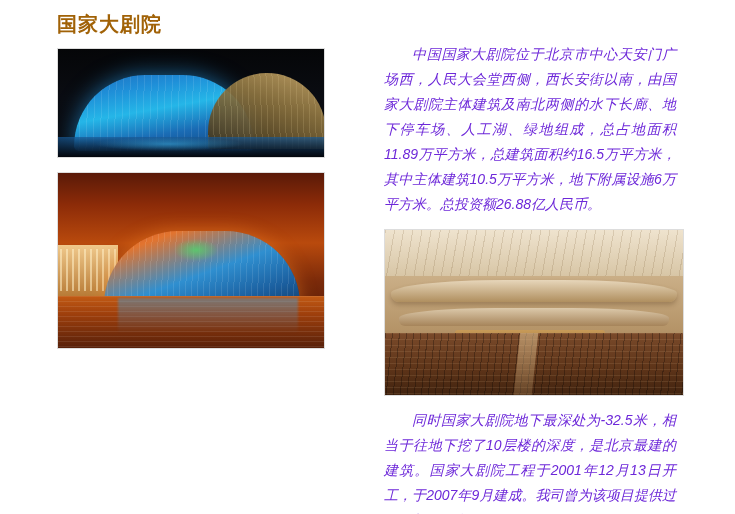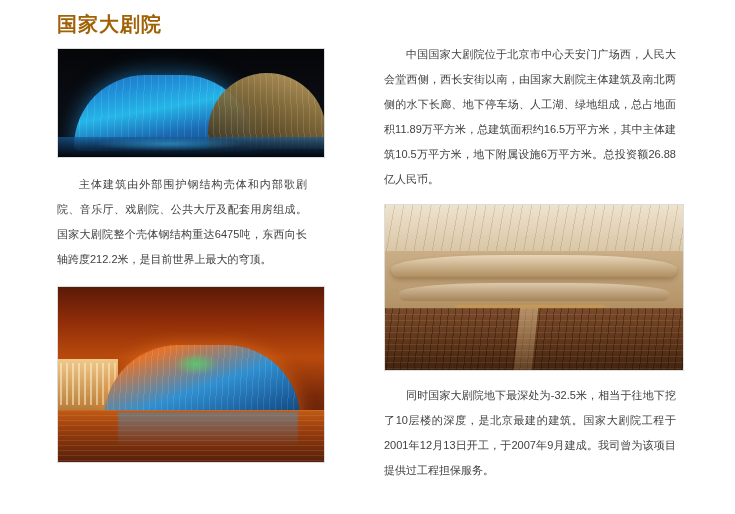--- a/index.html
+++ b/index.html
@@ -259,26 +259,27 @@
     left: 132px;
     bottom: 0;
     width: 18px;
     height: 62px;
     background: linear-gradient(180deg, rgba(230,200,150,0.55), rgba(190,150,100,0.25));
     transform: skewX(-6deg);
   }
 
   
   .para {
-    font-size: 11px;
+    font-size: 14px;
     line-height: 25px;
-    color: #404040;
+    color: #6d28d9;
     text-align: justify;
     text-indent: 2em;
     margin: 0;
+    font-style: italic;
   }
   .para-left-1 {
     margin-top: 14px;
     width: 250px;
   }
   .para-right-1 {
     width: 292px;
     margin: 0 0 12px 0;
   }
   .para-right-2 {
@@ -296,21 +297,20 @@
   <div class="col-left">
 
     <div class="photo photo-1">
       <div class="p1-bg"></div>
       <div class="p1-dome"></div>
       <div class="p1-dome2"></div>
       <div class="p1-water"></div>
       <div class="p1-glow"></div>
     </div>
 
-    <p class="para para-left-1">主体建筑由外部围护钢结构壳体和内部歌剧院、音乐厅、戏剧院、公共大厅及配套用房组成。国家大剧院整个壳体钢结构重达6475吨，东西向长轴跨度212.2米，是目前世界上最大的穹顶。</p>
 
     <div class="photo photo-2">
       <div class="p2-bg"></div>
       <div class="p2-bldg"></div>
       <div class="p2-dome"></div>
       <div class="p2-green"></div>
       <div class="p2-water"></div>
       <div class="p2-refl"></div>
     </div>
 

